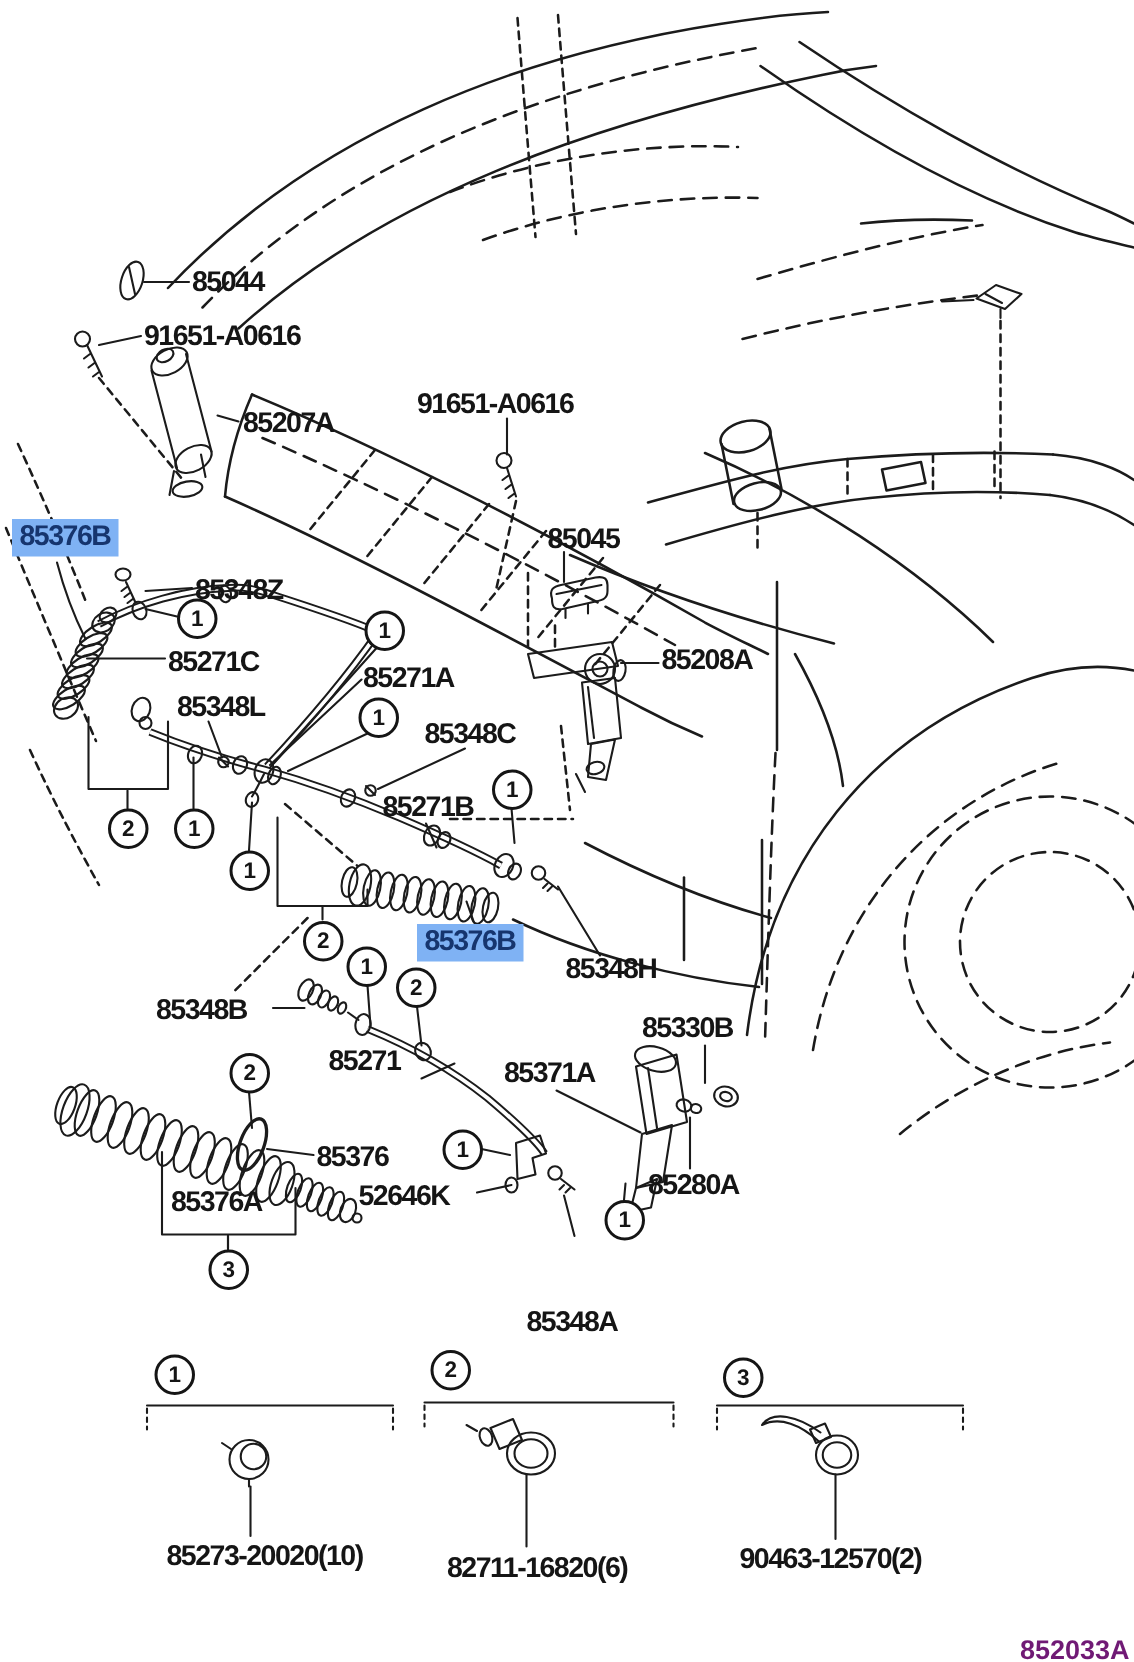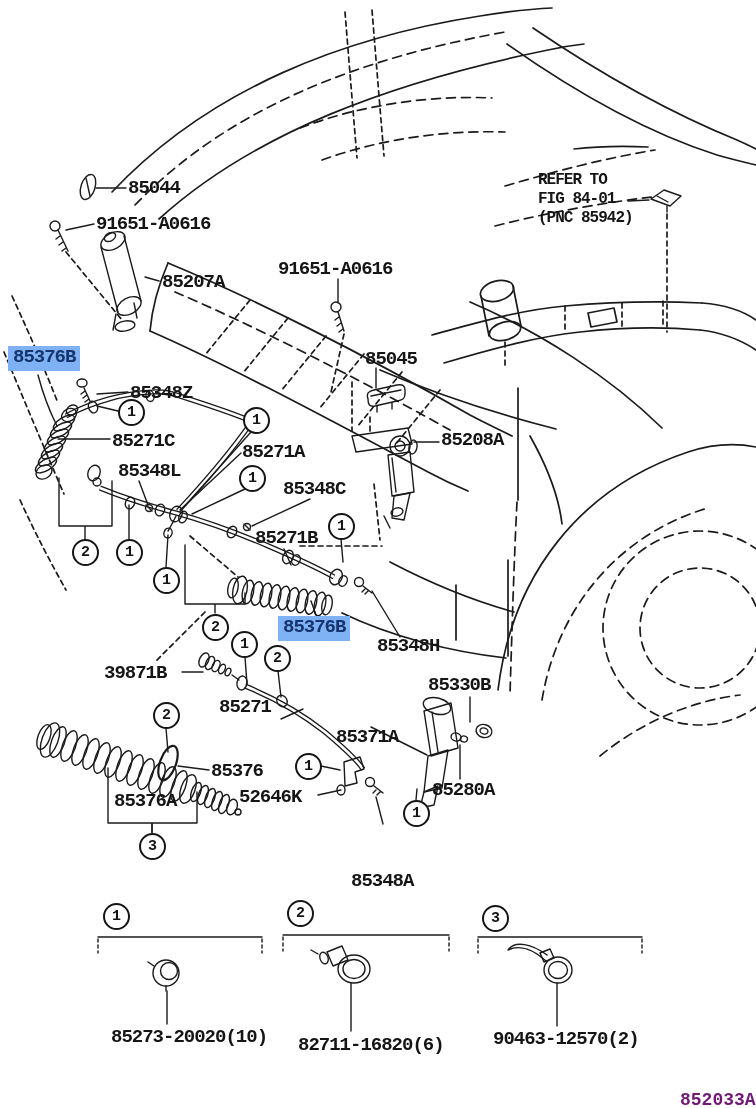--- a/index.html
+++ b/index.html
@@ -1,17 +1,17 @@
 <!DOCTYPE html>
 <html style="--highlight-bg: #7fb2f4; --highlight-text: #16356e; --line-color: #1b1b1b;"><head>
 <meta charset="utf-8">
 <style>
   html,body{margin:0;padding:0;background:#fff;}
   #stage{position:relative;width:756px;height:1108px;background:#fff;overflow:hidden;
-         font-family:Liberation Mono, monospace;}
+         font-family:Liberation Sans, sans-serif;}
   #stage svg{position:absolute;left:0;top:0;}
   .ln{fill:none;stroke:#1b1b1b;stroke-width:1.7;stroke-linecap:round;stroke-linejoin:round;}
   .thin{stroke-width:1.4;}
   .thick{stroke-width:2.2;}
   .dsh{stroke-dasharray:9 6;}
   .dsh2{stroke-dasharray:5 4;}
   .dsh3{stroke-dasharray:3 3;}
   .ho{stroke:#1b1b1b;stroke-width:5.2;fill:none;}
   .hi{stroke:#fff;stroke-width:2.6;fill:none;}
   .lbl{position:absolute;font-weight:bold;font-size:19px;line-height:1.05;color:#151515;
@@ -356,35 +356,30 @@
   <div class="lbl hl" style="left:8px;top:346px">85376B</div>
   <div class="lbl" style="left:130px;top:384px">85348Z</div>
   <div class="lbl" style="left:112px;top:432px">85271C</div>
   <div class="lbl" style="left:242px;top:443px">85271A</div>
   <div class="lbl" style="left:118px;top:462px">85348L</div>
   <div class="lbl" style="left:283px;top:480px">85348C</div>
   <div class="lbl" style="left:441px;top:431px">85208A</div>
   <div class="lbl" style="left:255px;top:529px">85271B</div>
   <div class="lbl hl" style="left:278px;top:616px">85376B</div>
   <div class="lbl" style="left:377px;top:637px">85348H</div>
-  <div class="lbl" style="left:104px;top:664px">39871B</div>
+  <div class="lbl" style="left:104px;top:664px">85348B</div>
   <div class="lbl" style="left:428px;top:676px">85330B</div>
   <div class="lbl" style="left:219px;top:698px">85271</div>
-  <div class="lbl" style="left:336px;top:728px">85371A</div>
+  <div class="lbl" style="left:336px;top:706px">85371A</div>
   <div class="lbl" style="left:211px;top:762px">85376</div>
   <div class="lbl" style="left:114px;top:792px">85376A</div>
   <div class="lbl" style="left:239px;top:788px">52646K</div>
   <div class="lbl" style="left:432px;top:781px">85280A</div>
   <div class="lbl" style="left:351px;top:872px">85348A</div>
 
-  <div class="note" style="left:538px;top:171px">
-    <div>REFER TO</div>
-    <div>FIG 84-01</div>
-    <div>(PNC 85942)</div>
-  </div>
 
   <div class="callout" style="left:131px;top:412px">1</div>
   <div class="callout" style="left:256px;top:420px">1</div>
   <div class="callout" style="left:252px;top:478px">1</div>
   <div class="callout" style="left:85px;top:552px">2</div>
   <div class="callout" style="left:129px;top:552px">1</div>
   <div class="callout" style="left:166px;top:580px">1</div>
   <div class="callout" style="left:341px;top:526px">1</div>
   <div class="callout" style="left:215px;top:627px">2</div>
   <div class="callout" style="left:244px;top:644px">1</div>

